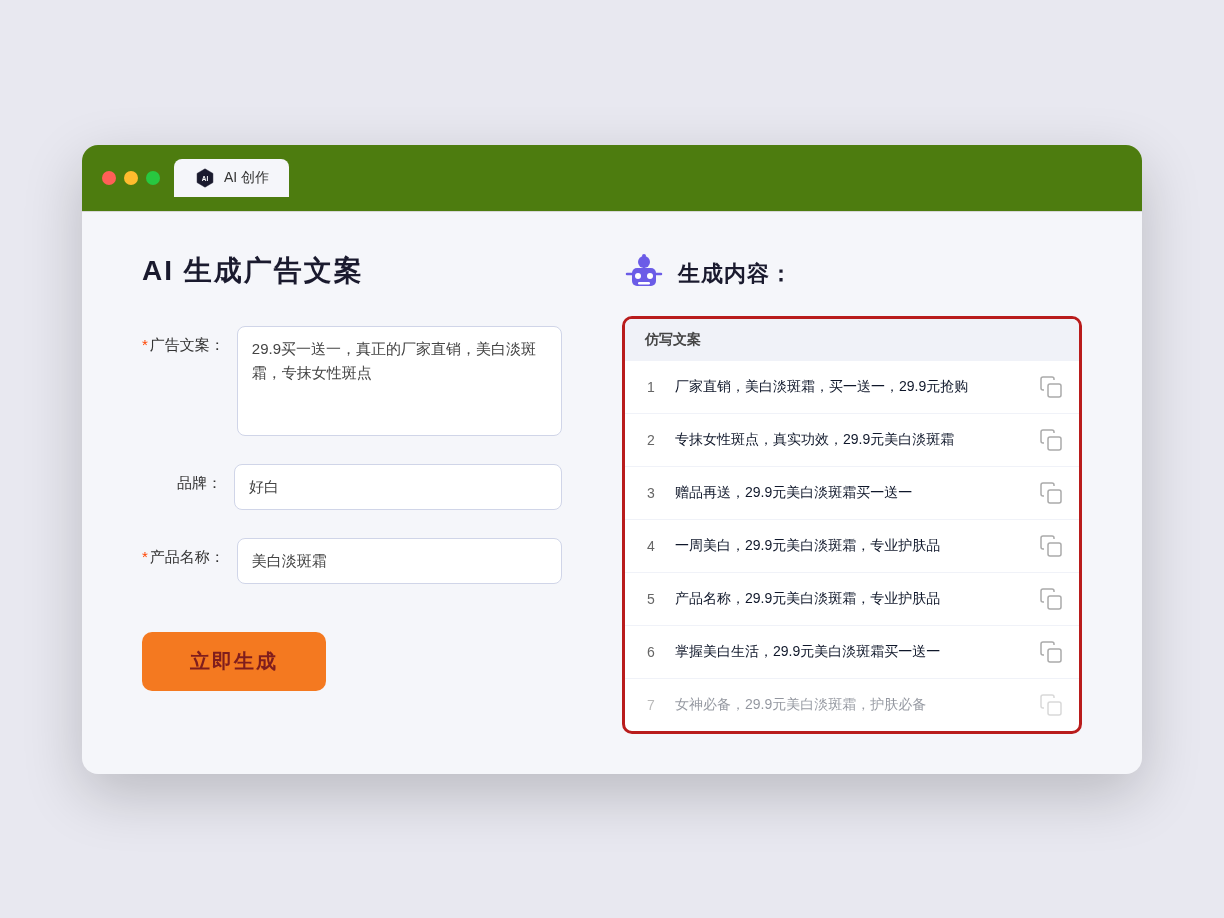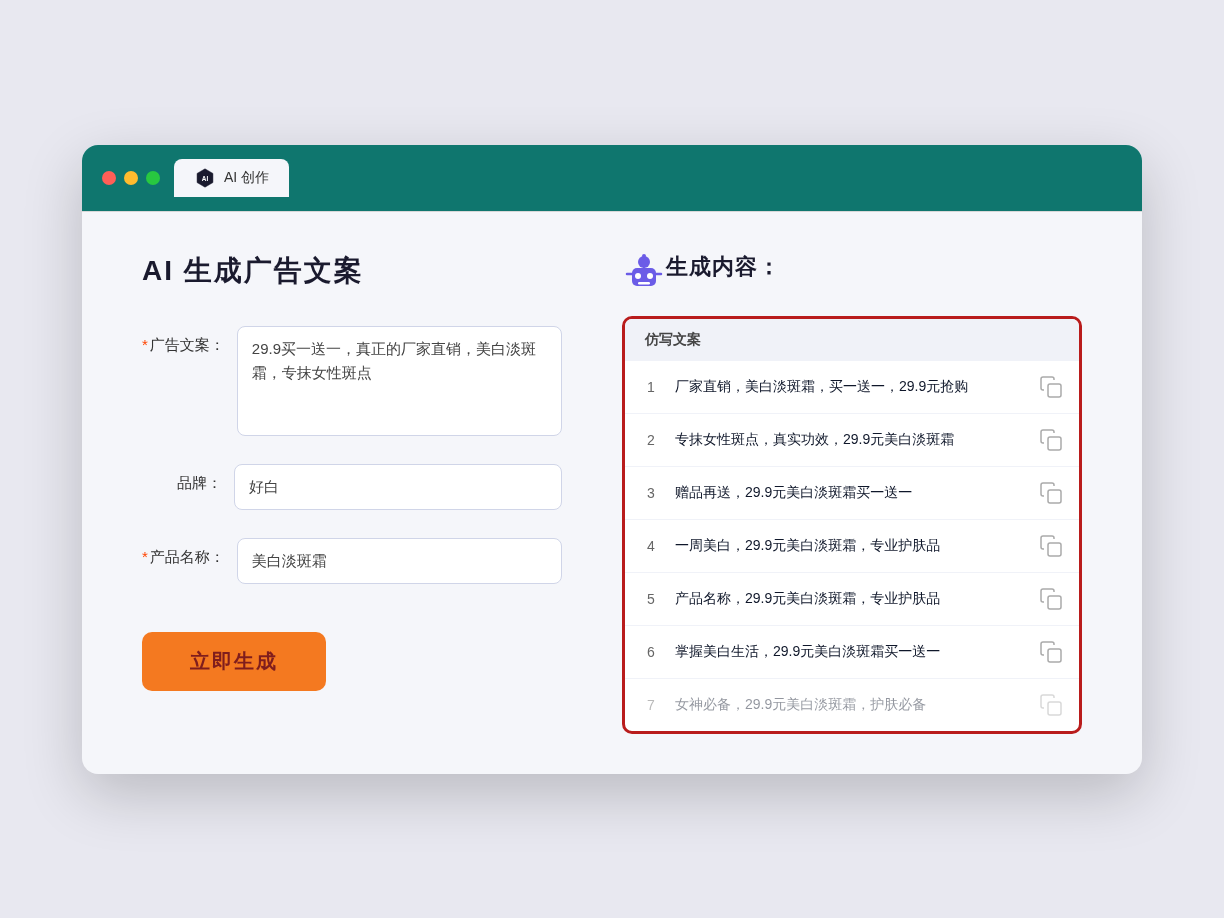--- a/index.html
+++ b/index.html
@@ -15,21 +15,21 @@
 
     .browser-window {
       width: 1060px;
       background: #f5f6fa;
       border-radius: 16px;
       box-shadow: 0 20px 60px rgba(0,0,0,0.2);
       overflow: hidden;
     }
 
     .title-bar {
-      background: #0f766e;
+      background: #4d7c0f;
       padding: 14px 20px;
       display: flex;
       align-items: center;
       gap: 14px;
       border-bottom: 1px solid #d8d8d8;
     }
 
     .traffic-lights {
       display: flex;
       gap: 8px;
@@ -133,21 +133,22 @@
       font-family: inherit;
     }
 
     
     .right-panel {
       flex: 1;
     }
 
     .result-header {
       display: flex;
-      align-items: flex-start;
+      align-items: center;
+      gap: 12px;
       margin-bottom: 20px;
     }
 
     .robot-icon {
       width: 44px;
       height: 44px;
     }
 
     .result-title {
       font-size: 22px;

